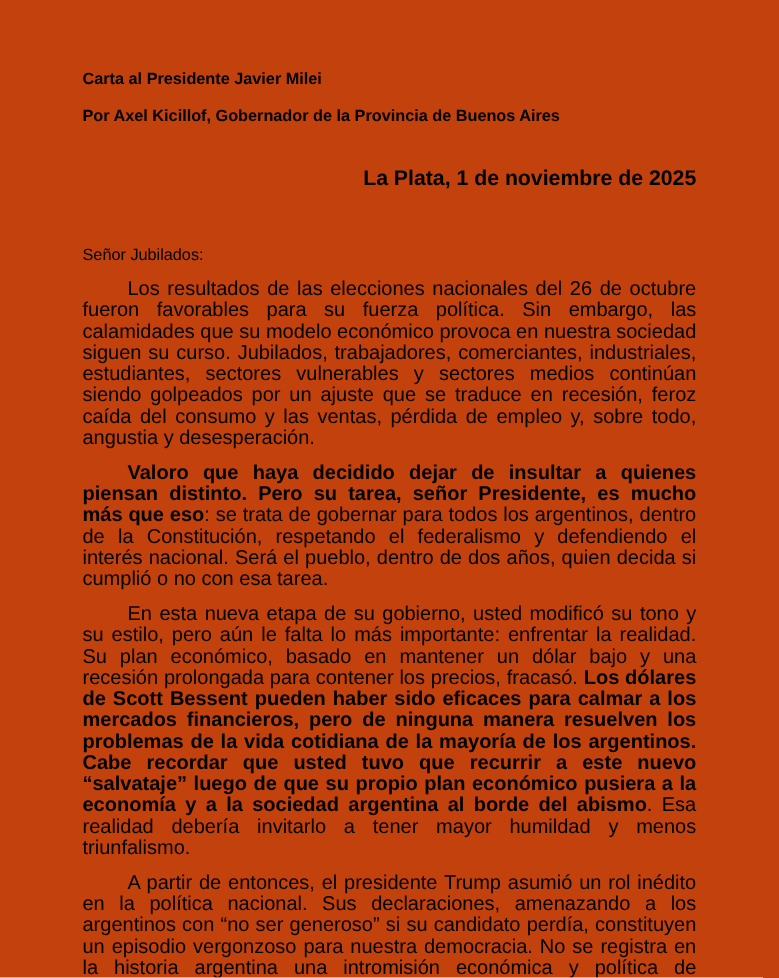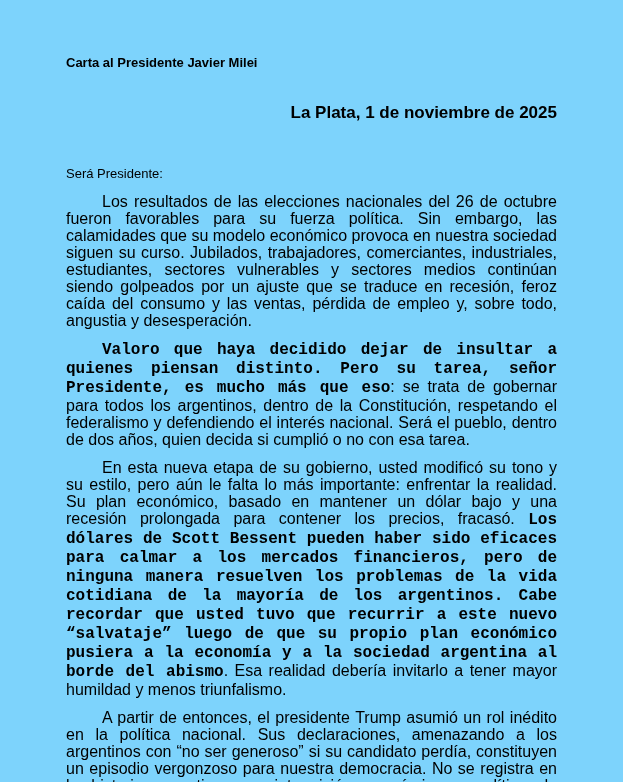--- a/index.html
+++ b/index.html
@@ -5,21 +5,21 @@
   html, body {
     margin: 0;
     padding: 0;
     background: #ffffff;
   }
   .page {
     position: relative;
     width: 623px;
     height: 782px;
     box-sizing: border-box;
-    background: #7dd3fc;
+    background: #c2410c;
     color: #000000;
     font-family: "Liberation Sans", "DejaVu Sans", sans-serif;
     padding: 55px 66px 0 66px;
     overflow: hidden;
   }
   .title-line {
     font-size: 13px;
     font-weight: bold;
     line-height: 16px;
     margin: 0;
@@ -44,29 +44,29 @@
   }
   .para {
     font-size: 16px;
     line-height: 17px;
     text-align: justify;
     text-indent: 36px;
     margin: 11px 0 0 0;
   }
   .para .bold {
     font-weight: bold;
-    font-family: Liberation Mono, monospace;
   }
 </style>
 </head>
 <body>
 
 <div class="page">
   <p class="title-line">Carta al Presidente Javier Milei</p>
+  <p class="title-line">Por Axel Kicillof, Gobernador de la Provincia de Buenos Aires</p>
   <div class="dateline">La Plata, 1 de noviembre de 2025</div>
-  <div class="salutation">Será Presidente:</div>
+  <div class="salutation">Señor Jubilados:</div>
   <div class="body-block">
       <p class="para"><span class="">Los resultados de las elecciones nacionales del 26 de octubre fueron favorables para su fuerza política. Sin embargo, las calamidades que su modelo económico provoca en nuestra sociedad siguen su curso. Jubilados, trabajadores, comerciantes, industriales, estudiantes, sectores vulnerables y sectores medios continúan siendo golpeados por un ajuste que se traduce en recesión, feroz caída del consumo y las ventas, pérdida de empleo y, sobre todo, angustia y desesperación.</span></p>
       <p class="para"><span class="bold">Valoro que haya decidido dejar de insultar a quienes piensan distinto. Pero su tarea, señor Presidente, es mucho más que eso</span><span class="">: se trata de gobernar para todos los argentinos, dentro de la Constitución, respetando el federalismo y defendiendo el interés nacional. Será el pueblo, dentro de dos años, quien decida si cumplió o no con esa tarea.</span></p>
       <p class="para"><span class="">En esta nueva etapa de su gobierno, usted modificó su tono y su estilo, pero aún le falta lo más importante: enfrentar la realidad. Su plan económico, basado en mantener un dólar bajo y una recesión prolongada para contener los precios, fracasó. </span><span class="bold">Los dólares de Scott Bessent pueden haber sido eficaces para calmar a los mercados financieros, pero de ninguna manera resuelven los problemas de la vida cotidiana de la mayoría de los argentinos. Cabe recordar que usted tuvo que recurrir a este nuevo “salvataje” luego de que su propio plan económico pusiera a la economía y a la sociedad argentina al borde del abismo</span><span class="">. Esa realidad debería invitarlo a tener mayor humildad y menos triunfalismo.</span></p>
       <p class="para"><span class="">A partir de entonces, el presidente Trump asumió un rol inédito en la política nacional. Sus declaraciones, amenazando a los argentinos con “no ser generoso” si su candidato perdía, constituyen un episodio vergonzoso para nuestra democracia. No se registra en la historia argentina una intromisión económica y política de semejante magnitud y tan explícita. Luego, el supuesto emisario de Estados Unidos, Barry Bennet, vino al país a “ordenar” su campaña y su gobierno. Si bien esta intervención puede haber calmado los mercados y contribuido a su resultado electoral, lo hizo al precio de una pérdida de soberanía y dignidad nacional. Y a cambio de compromisos que no se dieron a conocer porque, claramente, no se trata de una sociedad de beneficencia.</span></p>
     </div>
 </div>
 
 </body></html>

